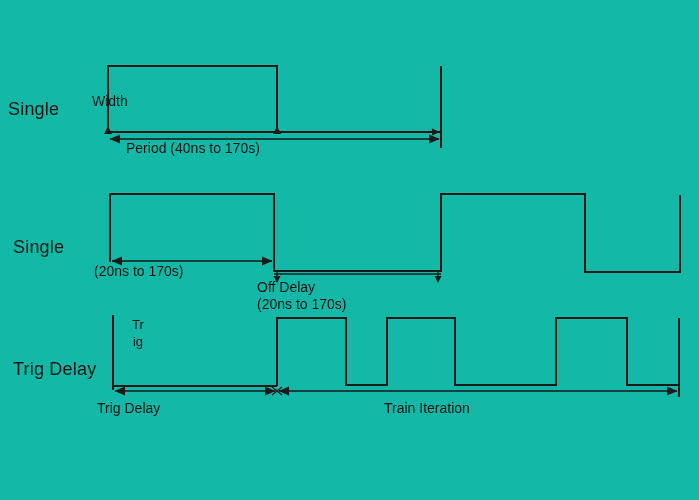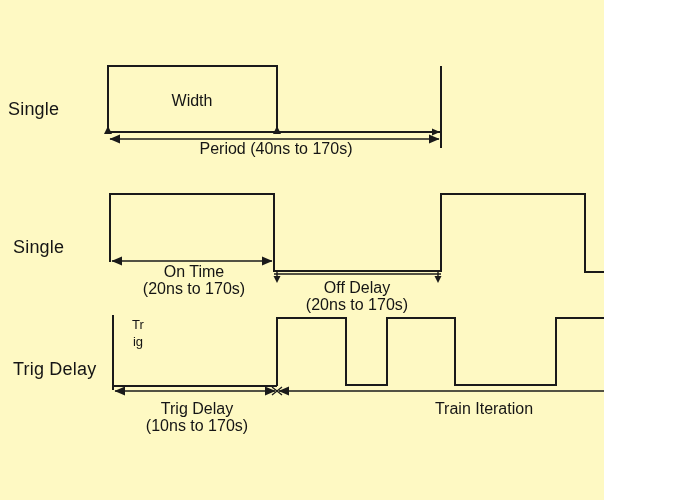--- a/index.html
+++ b/index.html
@@ -2,45 +2,44 @@
 <html><head>
 <meta charset="utf-8">
 <style>
   html, body {
     margin: 0;
     padding: 0;
     background: #ffffff;
   }
   .stage {
     position: relative;
-    width: 604px;
+    width: 699px;
     height: 500px;
-    background: #fef9c3;
+    background: #14b8a6;
     font-family: "Liberation Sans", "DejaVu Sans", sans-serif;
     color: #151515;
     overflow: hidden;
   }
   svg.wires {
     position: absolute;
     left: 0;
     top: 0;
   }
   .txt {
     position: absolute;
     color: #151515;
     white-space: nowrap;
   }
   .row-label {
     font-size: 18px;
     letter-spacing: 0.2px;
   }
   .annot {
-    font-size: 16px;
+    font-size: 14px;
     line-height: 17px;
-    text-align: center;
     white-space: normal;
   }
   .annot .line {
     white-space: nowrap;
   }
   .vertical-axis-label {
     position: absolute;
     width: 12px;
     font-size: 13px;
     line-height: 17px;
@@ -99,33 +98,31 @@
 
   <div class="txt annot" style="left:92px; top:91px; width:200px; line-height:20px;">
     <div class="line">Width</div>
   </div>
 
   <div class="txt annot" style="left:126px; top:140px; width:300px;">Period (40ns to 170s)</div>
 
   <div class="txt row-label" style="left:13px; top:237px;">Single</div>
 
   <div class="txt annot" style="left:94px; top:263px; width:200px;">
-    <div class="line">On Time</div>
     <div class="line">(20ns to 170s)</div>
   </div>
 
   <div class="txt annot" style="left:257px; top:279px; width:200px;">
     <div class="line">Off Delay</div>
     <div class="line">(20ns to 170s)</div>
   </div>
 
   <div class="txt row-label" style="left:13px; top:359px;">Trig Delay</div>
 
   <div class="vertical-axis-label" style="left:117px; top:316px;">Trig</div>
 
   <div class="txt annot" style="left:97px; top:400px; width:200px;">
     <div class="line">Trig Delay</div>
-    <div class="line">(10ns to 170s)</div>
   </div>
 
   <div class="txt annot" style="left:384px; top:400px; width:200px;">Train Iteration</div>
 
 </div>
 
 </body></html>

